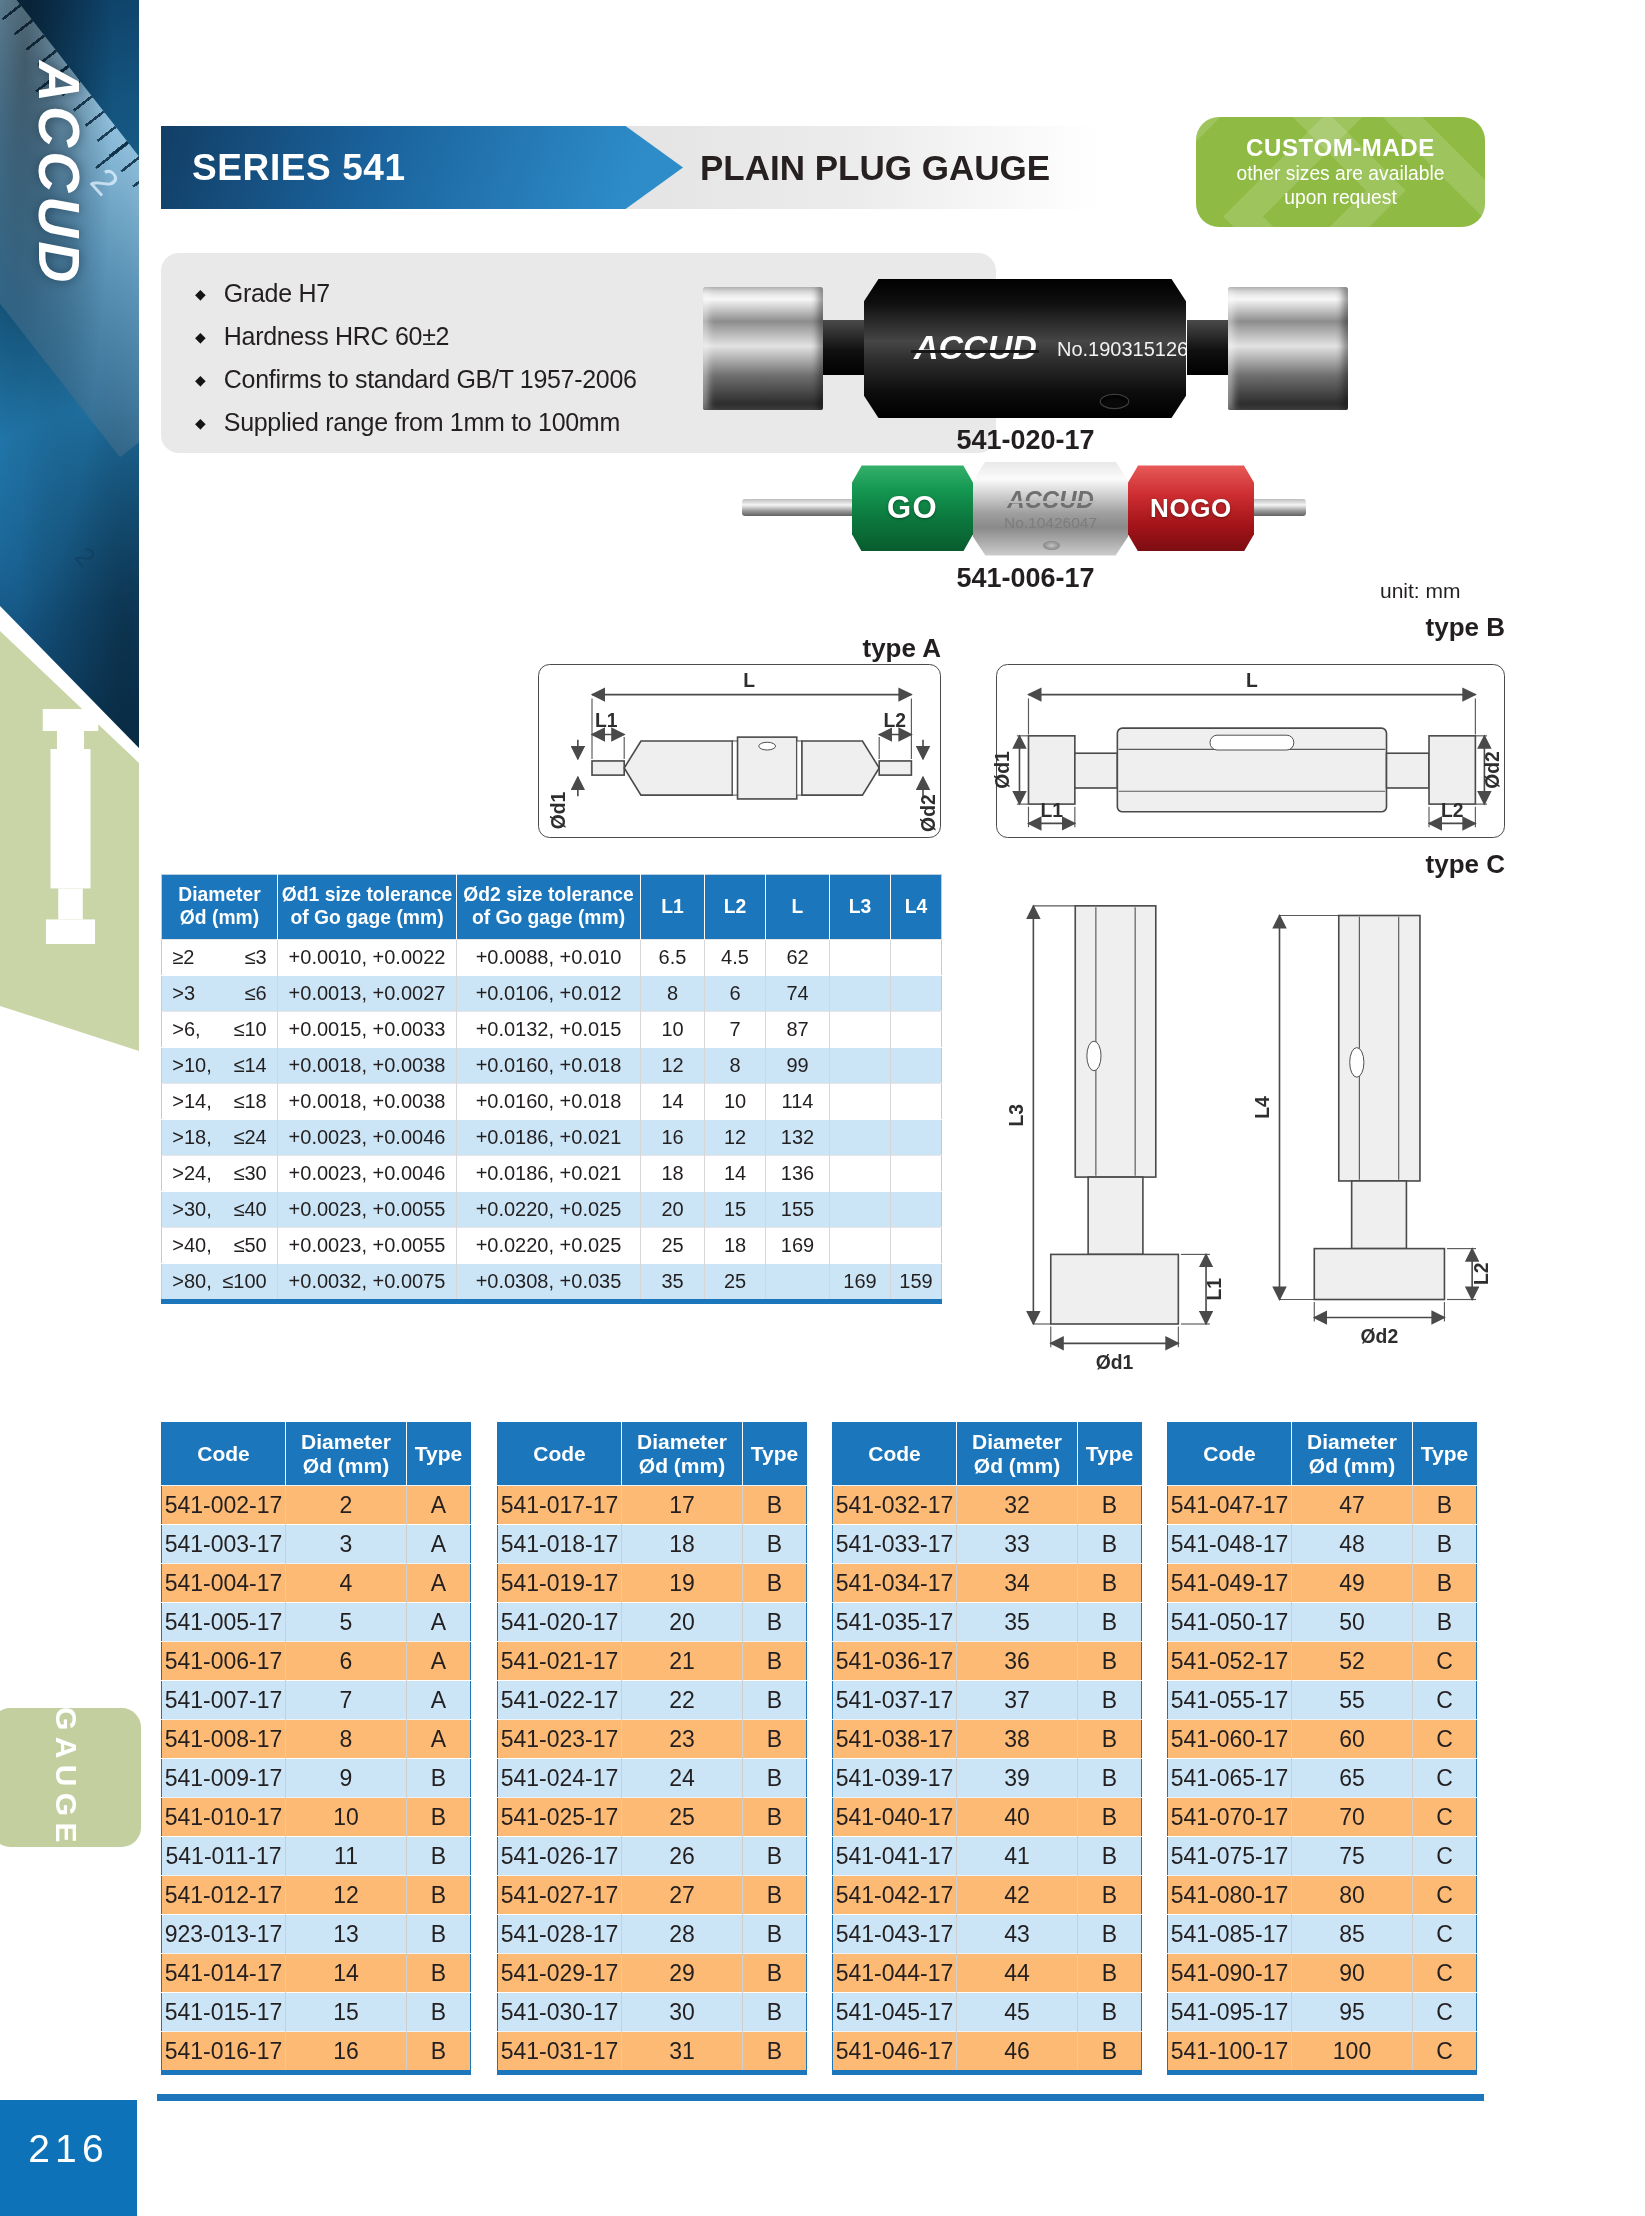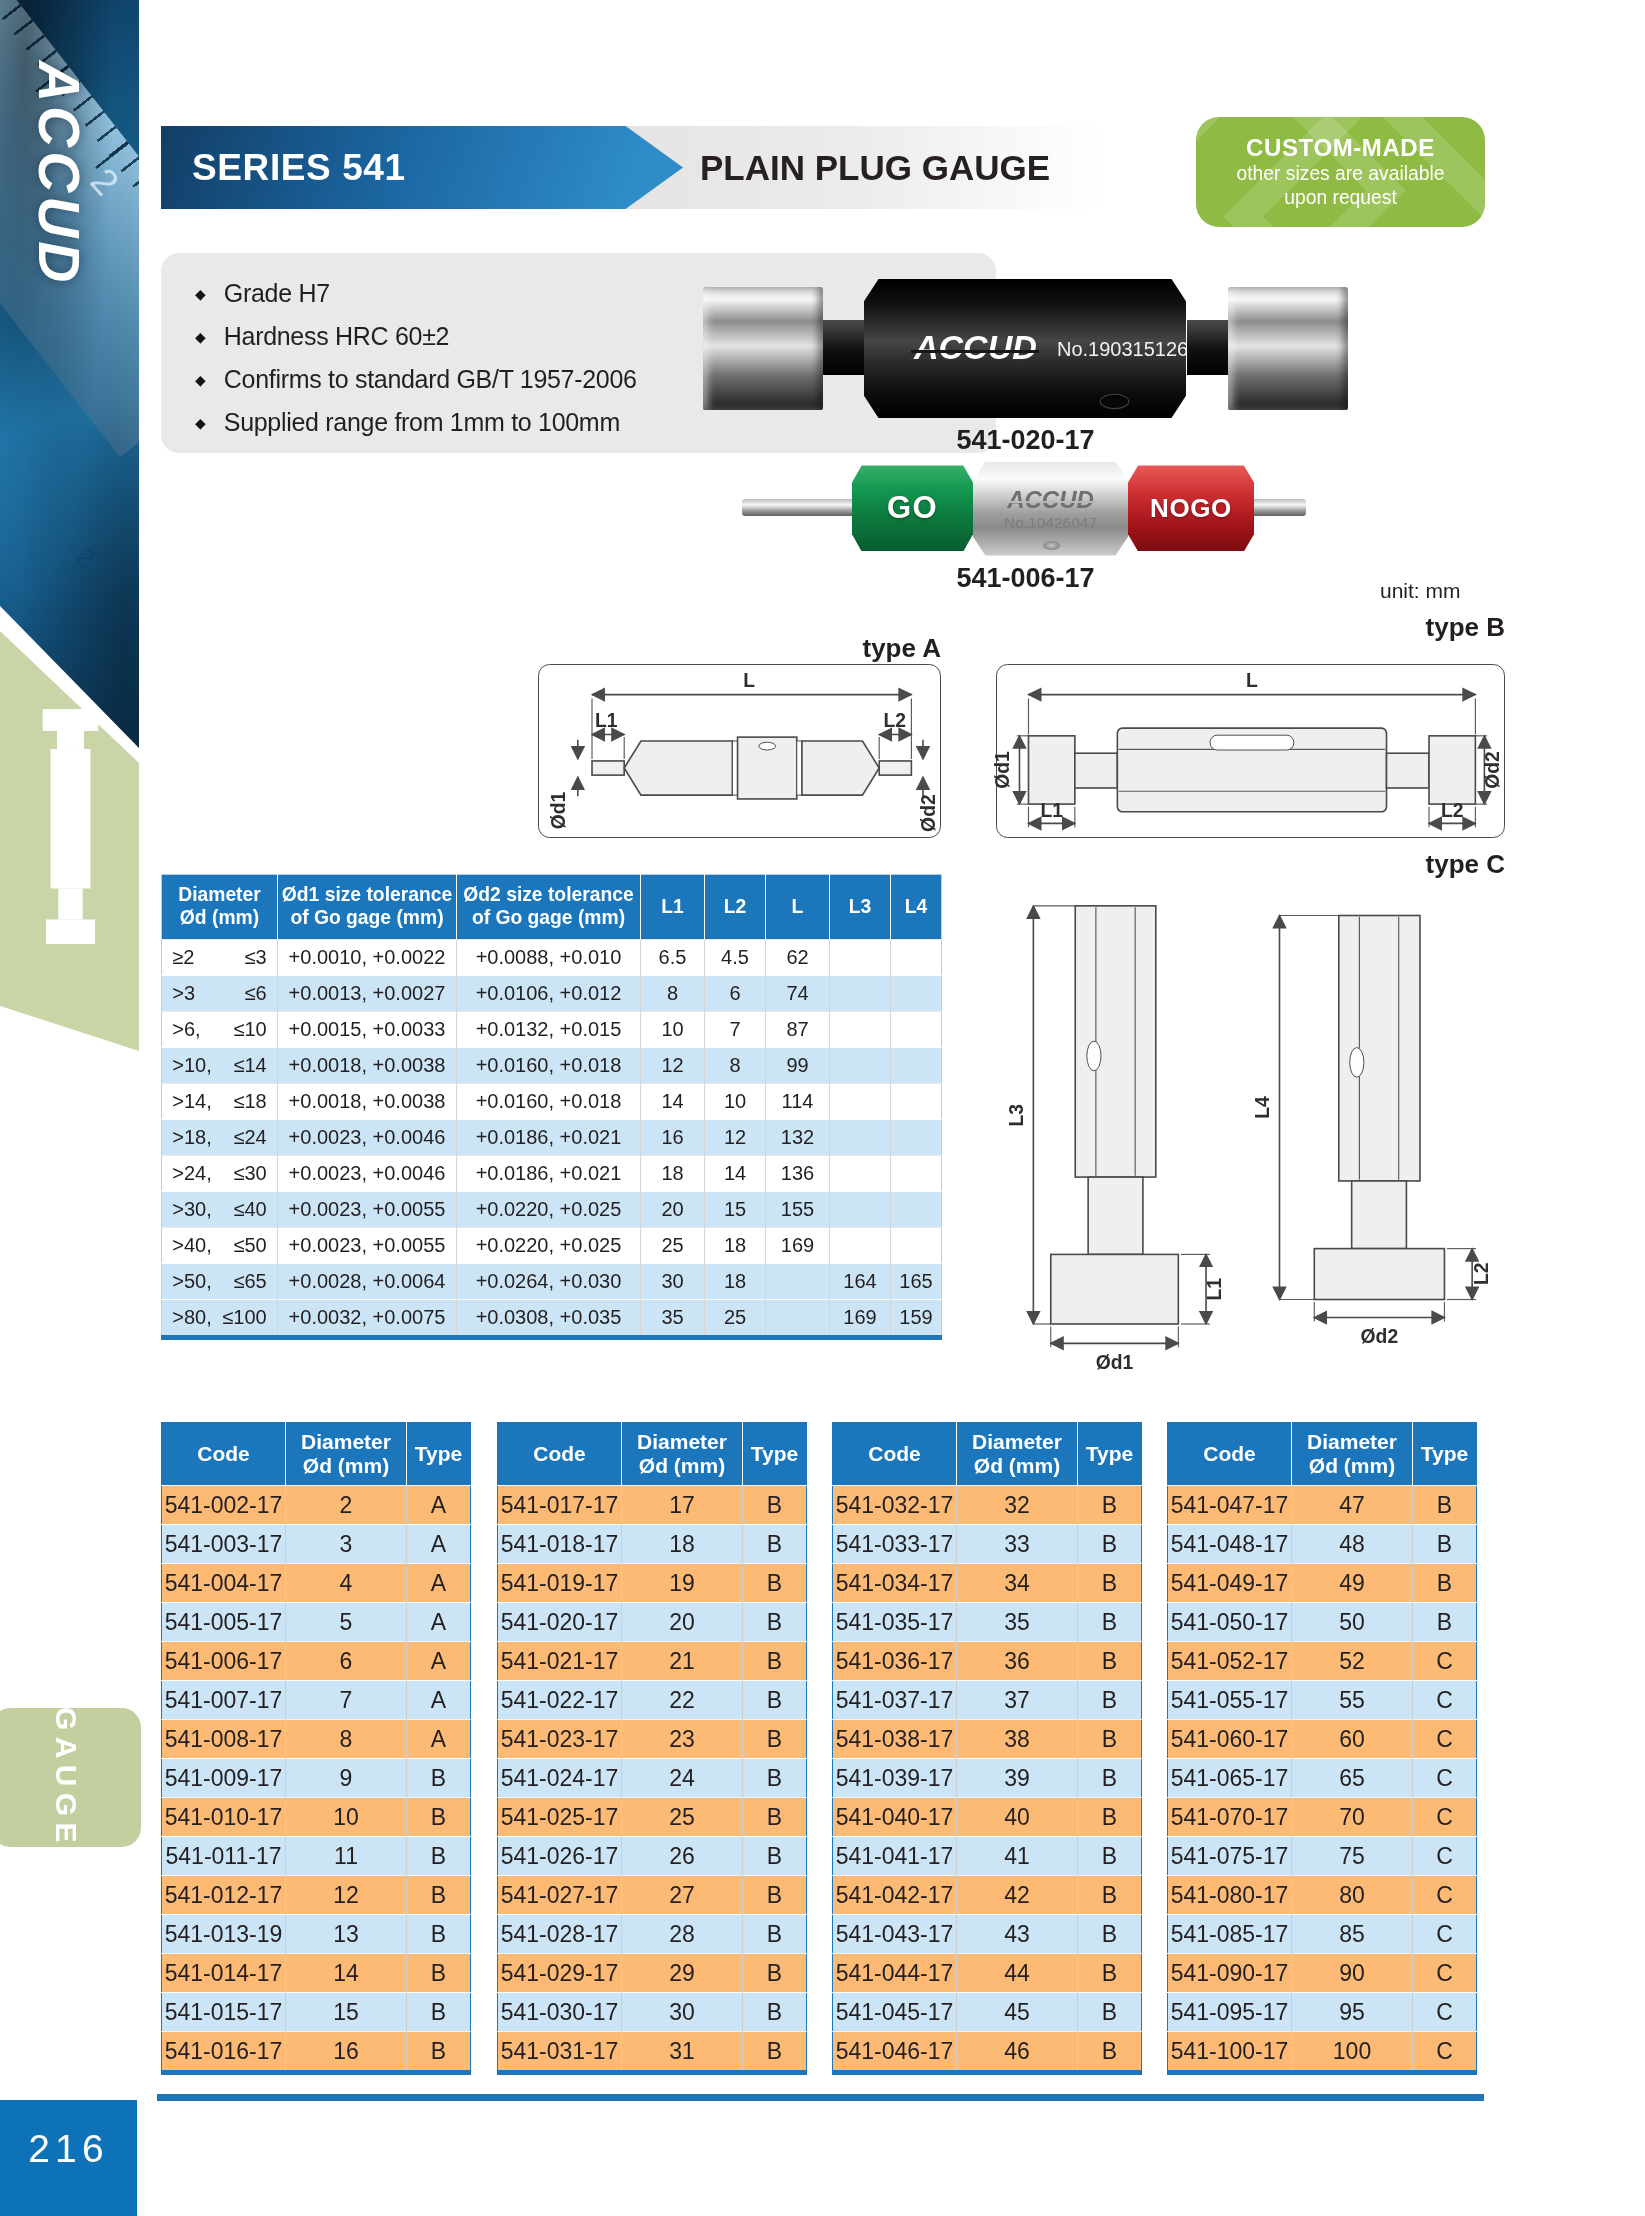--- a/index.html
+++ b/index.html
@@ -520,35 +520,20 @@
         <td>+0.0220, +0.025</td>
         <td>25</td>
         <td>18</td>
         <td>169</td>
         <td></td>
         <td></td>
       </tr>
       <tr class="alt">
         <td>
           <div class="dwrap">
-            <span>&gt;50,</span>
-            <span>≤65</span>
-          </div>
-        </td>
-        <td>+0.0028, +0.0064</td>
-        <td>+0.0264, +0.030</td>
-        <td>30</td>
-        <td>18</td>
-        <td></td>
-        <td>164</td>
-        <td>165</td>
-      </tr>
-      <tr class="alt">
-        <td>
-          <div class="dwrap">
             <span>&gt;80,</span>
             <span>≤100</span>
           </div>
         </td>
         <td>+0.0032, +0.0075</td>
         <td>+0.0308, +0.035</td>
         <td>35</td>
         <td>25</td>
         <td></td>
         <td>169</td>
@@ -621,21 +606,21 @@
         <td class="code">541-011-17</td>
         <td>11</td>
         <td>B</td>
       </tr>
       <tr class="">
         <td class="code">541-012-17</td>
         <td>12</td>
         <td>B</td>
       </tr>
       <tr class="alt">
-        <td class="code">541-013-19</td>
+        <td class="code">923-013-17</td>
         <td>13</td>
         <td>B</td>
       </tr>
       <tr class="">
         <td class="code">541-014-17</td>
         <td>14</td>
         <td>B</td>
       </tr>
       <tr class="alt">
         <td class="code">541-015-17</td>

